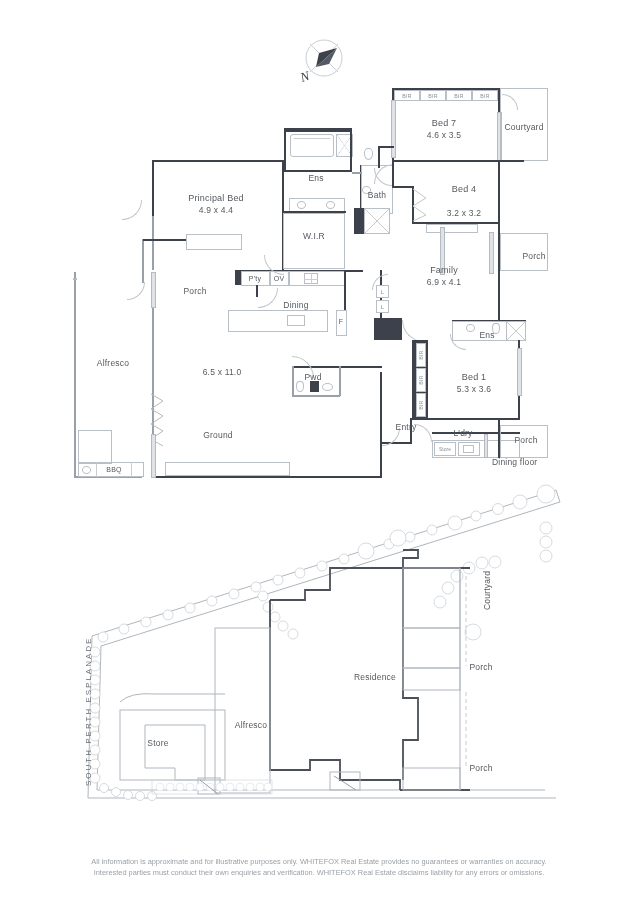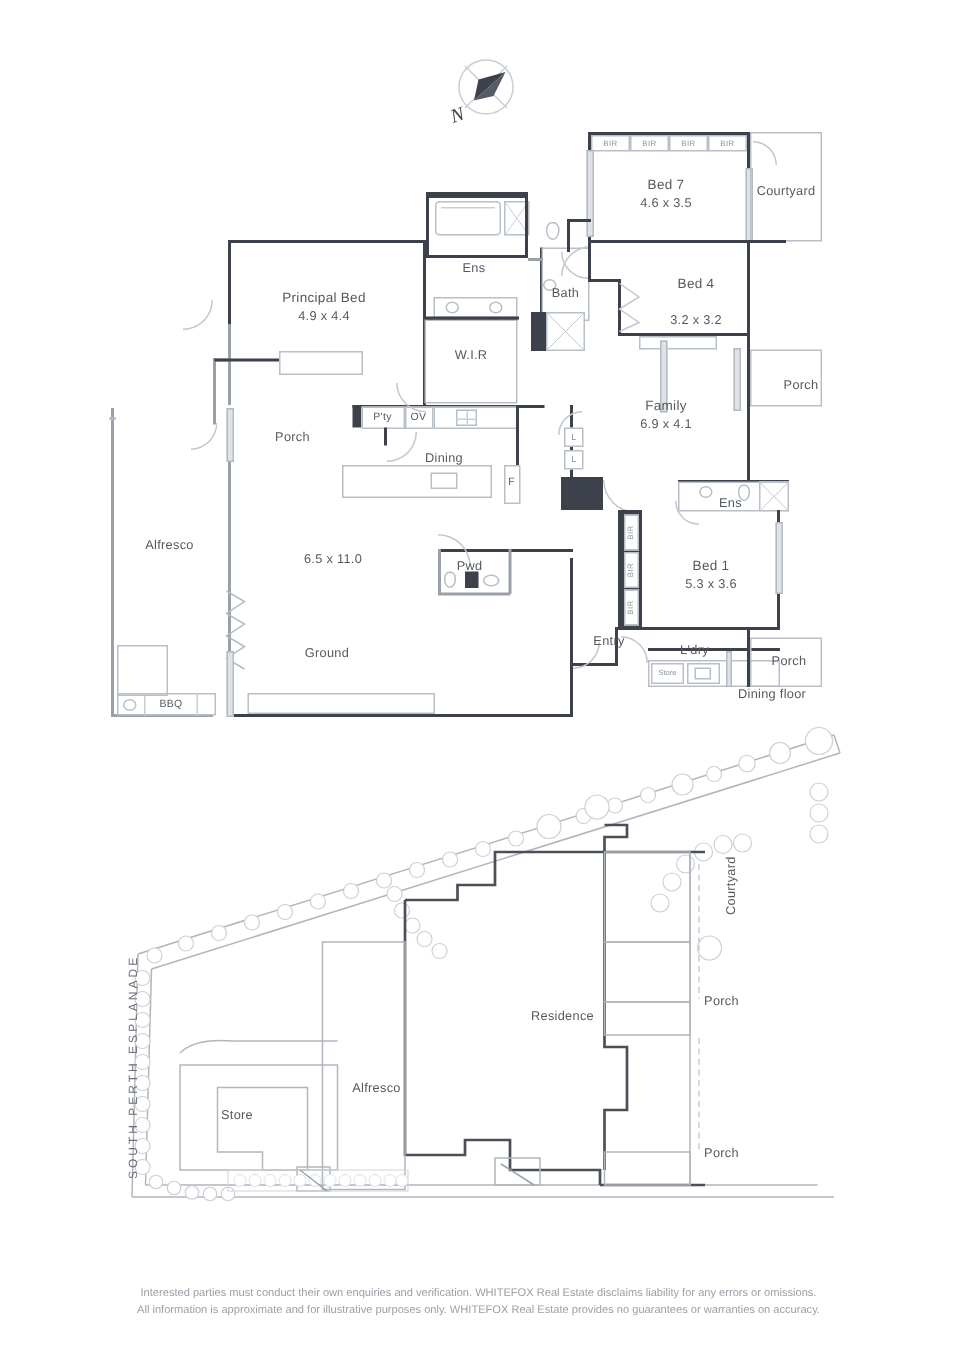--- a/index.html
+++ b/index.html
@@ -526,17 +526,17 @@
     </div>
     <div class="lbl c" style="left:481px;top:283px;">
       <span>Porch</span>
     </div>
     <div class="lbl vert" style="left:84px;top:306px;font-size:8px;letter-spacing:2px;color:#6a6f76;">
       <span>SOUTH PERTH ESPLANADE</span>
     </div>
   </div>
 
   <div class="disclaimer" style="top:856px;">
+    <div>All information is approximate and for illustrative purposes only. WHITEFOX Real Estate provides no guarantees or warranties on accuracy.</div>
     <div>Interested parties must conduct their own enquiries and verification. WHITEFOX Real Estate disclaims liability for any errors or omissions.</div>
-    <div>All information is approximate and for illustrative purposes only. WHITEFOX Real Estate provides no guarantees or warranties on accuracy.</div>
   </div>
 
 </div>
 
 </body></html>

